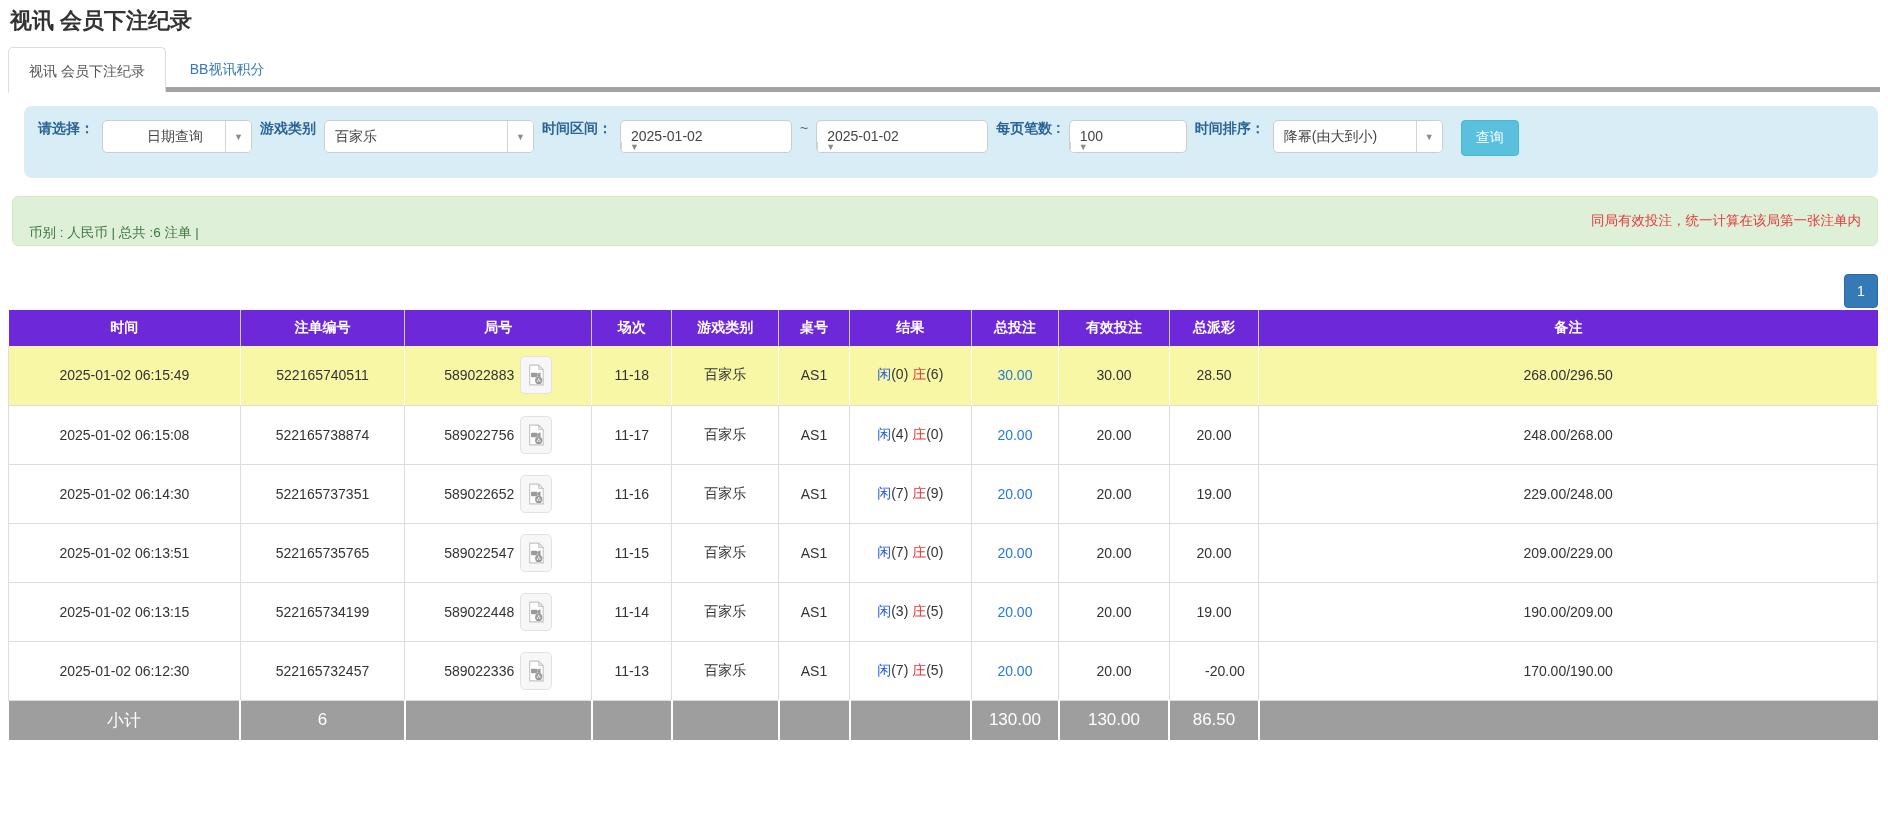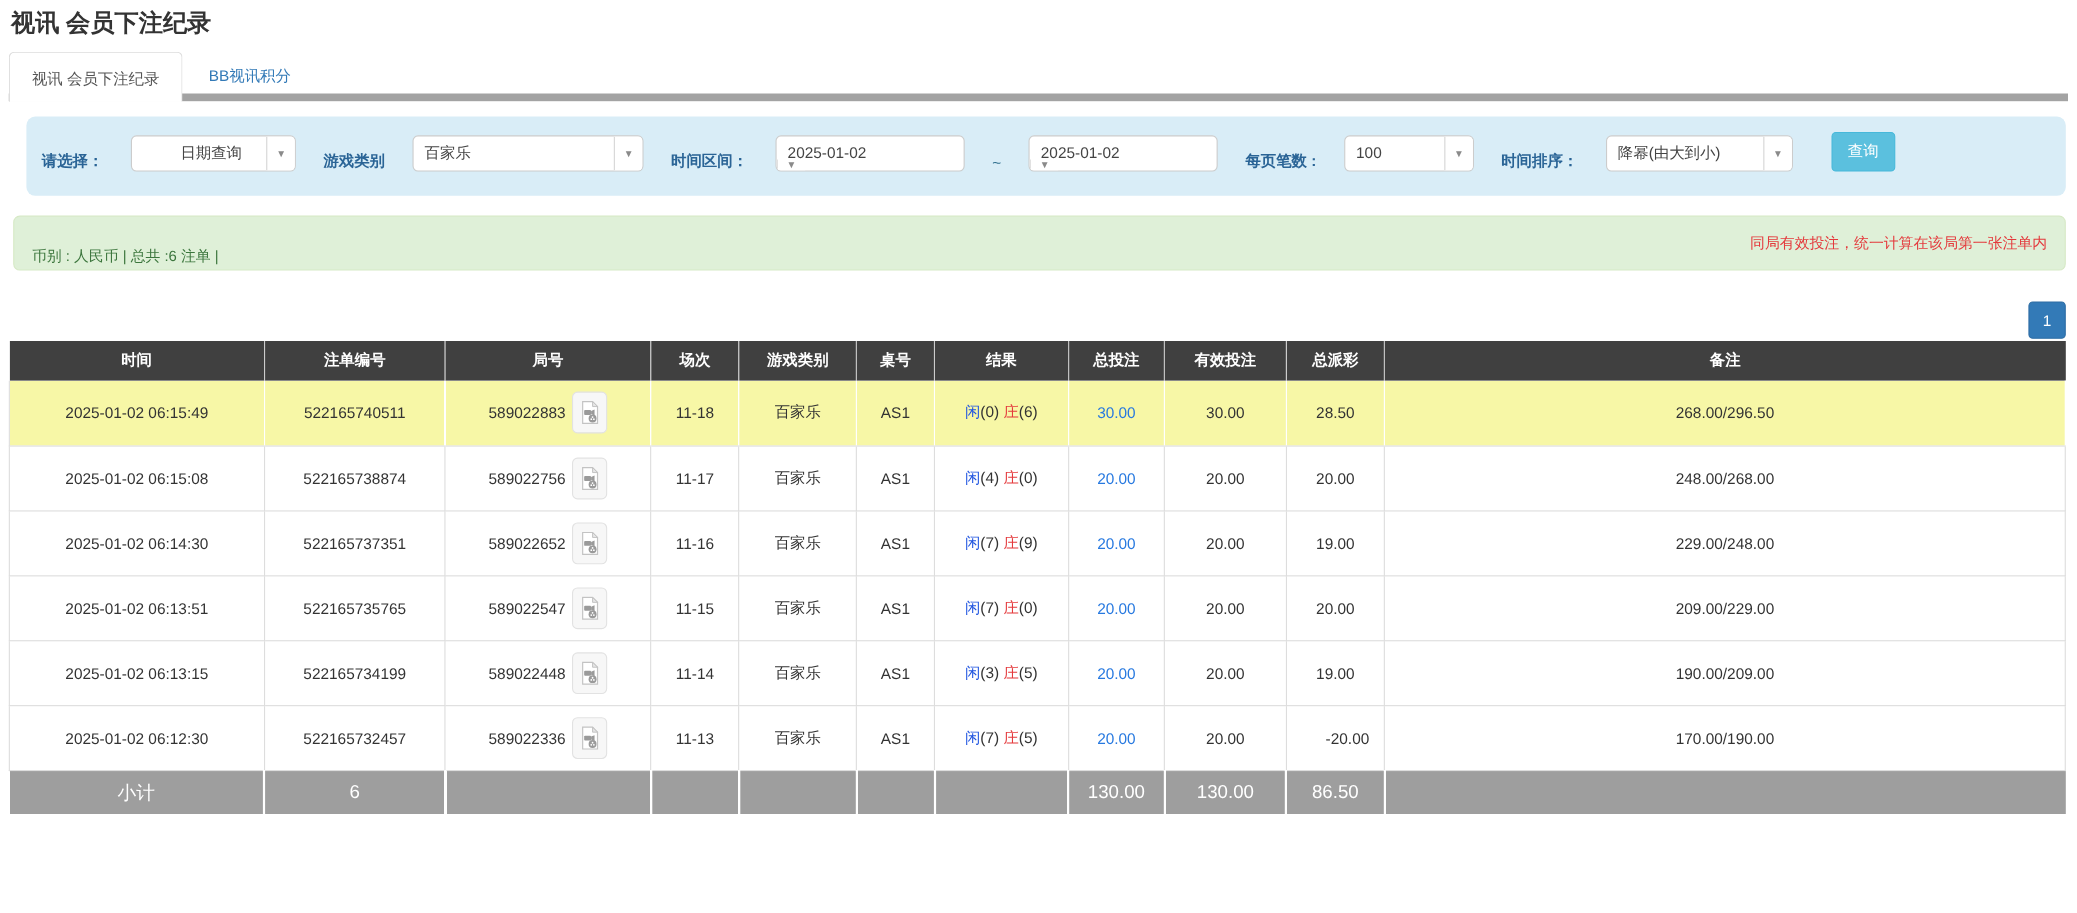--- a/index.html
+++ b/index.html
@@ -8,49 +8,49 @@
     width:1888px; height:830px;
     font-family:"Liberation Sans","DejaVu Sans",sans-serif;
     color:#333; font-size:14px;
   }
   .page { width:1888px; height:830px; padding:4px 8px 0 8px; overflow:hidden; }
 
   
   .page-title { font-size:22px; font-weight:600; color:#333; padding:2px 0 10px 2px; }
 
   
-  .tabbar { position:relative; border-bottom:7px solid #a3a3a3; height:46px; margin-bottom:14px; }
+  .tabbar { position:relative; border-bottom:5px solid #a3a3a3; height:46px; margin-bottom:14px; }
   .tab {
     display:inline-block; height:46px; line-height:46px; padding:0 20px;
     font-size:14px; cursor:pointer; vertical-align:bottom;
   }
   .tab.active {
     background:#fff; border:1px solid #ddd; border-bottom:1px solid #fff;
     border-radius:5px 5px 0 0; color:#555; position:relative; top:1px;
   }
   .tab.inactive { color:#337ab7; }
 
   
   .filter-panel {
     margin:0 2px 0 16px; background:#d9edf7; border-radius:8px;
     padding:14px 12px 22px 14px;
-    display:flex; align-items:flex-end; gap:25px; white-space:nowrap;
+    display:flex; align-items:flex-start; gap:8px; white-space:nowrap;
   }
   .f-label { color:#2a6496; font-weight:bold; font-size:14px; }
   .sel {
     background:#fff; border:1px solid #ccc; border-radius:5px; height:33px;
     display:inline-flex; align-items:stretch; color:#444; cursor:pointer; overflow:hidden;
   }
   .sel .sel-text { padding:0 10px; line-height:31px; flex:1; font-size:14px; overflow:hidden; }
   .sel .sel-caret {
     width:26px; border-left:1px solid #d5d5d5; display:flex; align-items:center; justify-content:center;
     color:#8a8a8a; font-size:9px; background:#fff;
   }
   .w150 { width:150px;padding-left:34px; } .w210 { width:210px; } .w172 { width:172px;flex-direction:column; }
-  .w118 { width:118px; } .w170 { width:170px; }
+  .w118 { width:118px;flex-direction:column; } .w170 { width:170px; }
   .tilde { color:#31708f; font-size:14px; }
   .search-btn {
     margin-left:10px; background:#5bc0de; border:1px solid #46b8da; color:#fff;
     border-radius:4px; height:36px; padding:0 14px; font-size:14px; cursor:pointer;
   }
 
   
   .summary-bar {
     margin:18px 2px 0 4px; background:#dff0d8; border:1px solid #d6e9c6; border-radius:6px;
     padding:0 16px; height:50px; display:flex; align-items:center; justify-content:space-between;
@@ -63,21 +63,21 @@
   .pagination-row { height:64px; position:relative; }
   .page-btn {
     position:absolute; right:2px; top:28px; width:34px; height:34px;
     background:#337ab7; border:1px solid #2e6da4; border-radius:4px;
     color:#fff; font-size:14px; display:flex; align-items:center; justify-content:center; cursor:pointer;
   }
 
   
   table.records { width:1870px; border-collapse:collapse; table-layout:fixed; }
   .records th {
-    background:#404040; color:#fff; font-weight:bold; font-size:14px;
+    background:#6d28d9; color:#fff; font-weight:bold; font-size:14px;
     height:36px; border-right:1px solid #cccccc; text-align:center;
   }
   .records th:last-child { border-right:none; }
   .records td {
     height:59px; text-align:center; font-size:14px; color:#333;
     border-bottom:1px solid #ddd; border-right:1px solid #ddd; background:#fff;
     overflow:hidden;
   }
   .records td:first-child { border-left:1px solid #ddd;margin-top:28px; }
   .records tr.highlight td { background:#f7f7a6; border-right-color:#fff; border-left-color:#ddd; }

